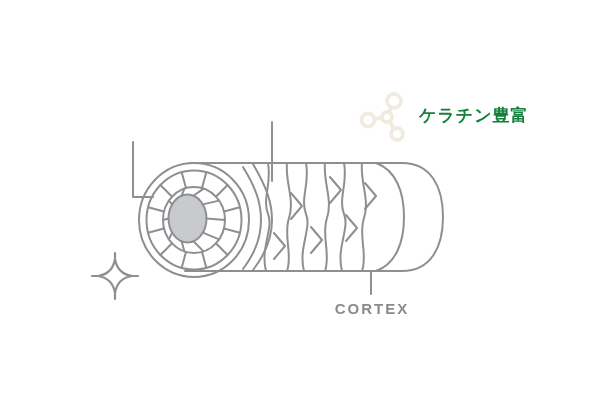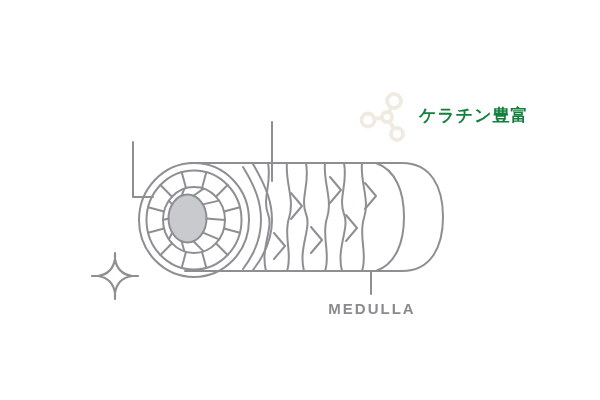--- a/index.html
+++ b/index.html
@@ -79,16 +79,16 @@
       <path d="M387,117 L394,101 M387,117 L368,120 M387,117 L397,134"></path>
       <circle cx="394" cy="101" r="7" fill="#ffffff"></circle>
       <circle cx="368" cy="120" r="6.5" fill="#ffffff"></circle>
       <circle cx="397" cy="134" r="6" fill="#ffffff"></circle>
       <circle cx="387" cy="117" r="5" fill="#ffffff"></circle>
     </g>
   </svg>
 
 
 
-  <div class="label" style="left:372px;top:308px;">MEDULLA</div>
+  <div class="label" style="left:372px;top:308px;">CORTEX</div>
 
   <div class="label-jp" style="left:419px;top:115px;">ケラチン豊富</div>
 </div>
 
 </body></html>

